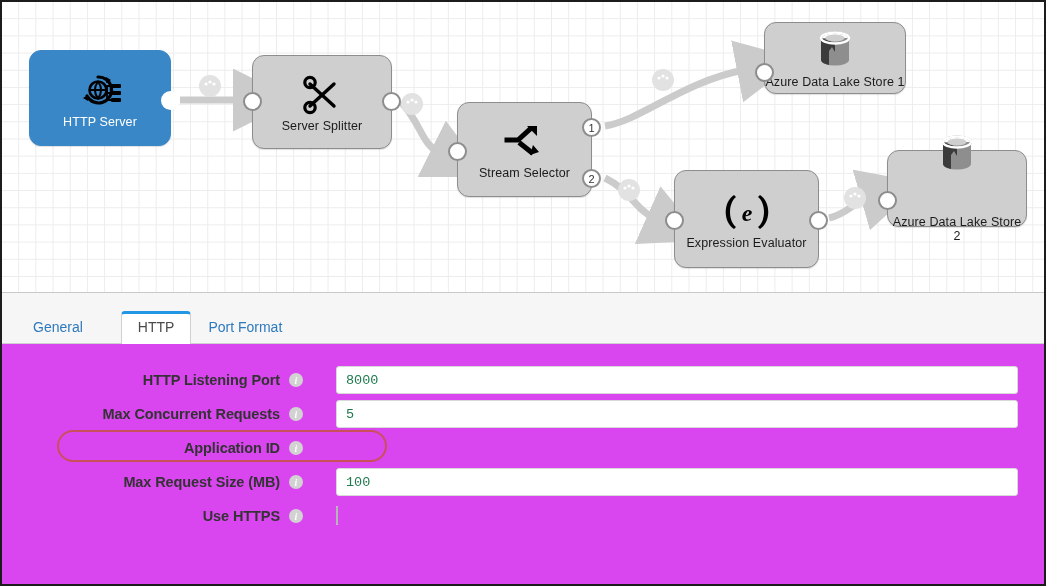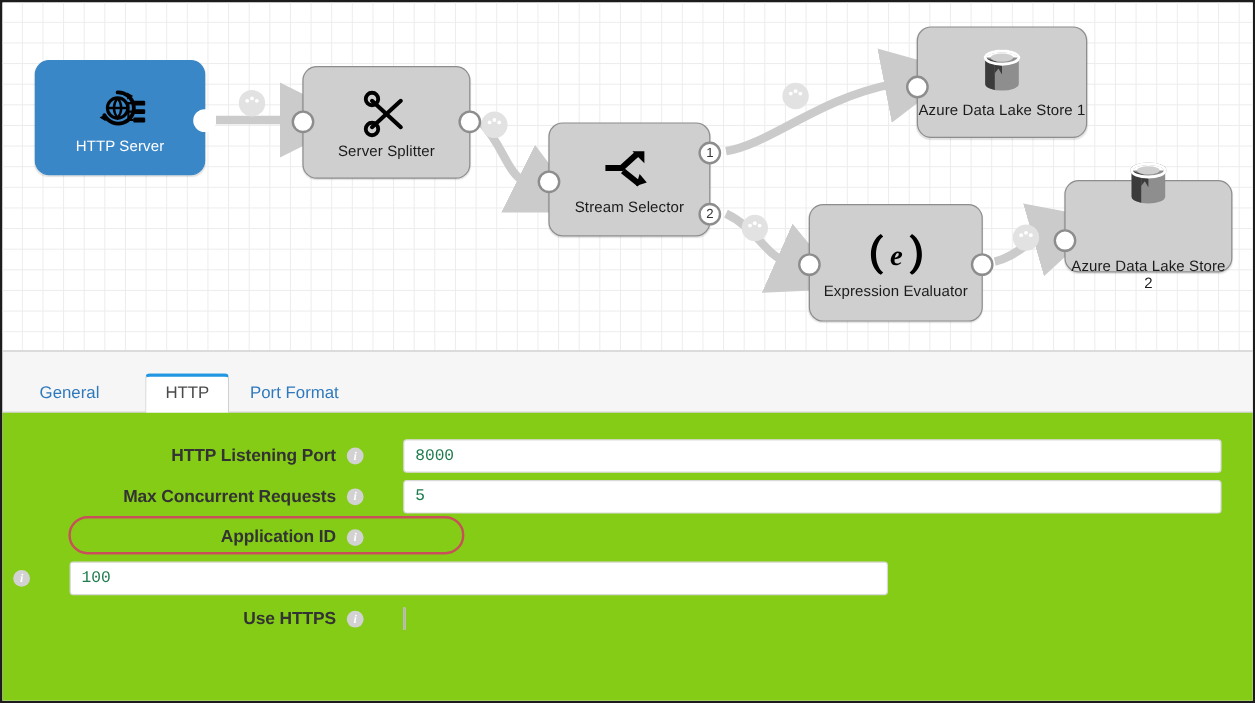--- a/index.html
+++ b/index.html
@@ -112,21 +112,21 @@
     border-radius: 4px 4px 0 0;
     padding-top: 5px;
     margin-left: 21px;
   }
 
   
   #form {
     position: absolute;
     left: 0; top: 342px;
     width: 1042px; height: 240px;
-    background: #84cc16;
+    background: #d946ef;
     padding-top: 19px;
   }
   .frow {
     display: flex;
     align-items: center;
     height: 34px;
     margin-bottom: 0px;
   }
   .flabel {
     width: 278px;
@@ -285,21 +285,21 @@
           <path d="M24,2 l10,0 l0,10 z" fill="#000"></path>
           <path d="M27,31 l9,-3 l-6,-7 z" fill="#000"></path>
         </svg>
       </span>
       <span class="nlabel">Stream Selector</span>
       <span class="port" style="left:-10px; top:39px;"></span>
       <span class="port" style="right:-10px; top:15px;">1</span>
       <span class="port" style="right:-10px; top:66px;">2</span>
     </div>
 
-    <div class="node" style="left:762px; top:20px; width:142px; height:93px;">
+    <div class="node" style="left:762px; top:20px; width:142px; height:72px;">
       <span class="nicon">
         <svg width="40" height="42" viewBox="0 0 40 42">
           <ellipse cx="20" cy="8" rx="14" ry="5.5" fill="#ffffff" stroke="#5c5c5c" stroke-width="2"></ellipse>
           <path d="M6,8 v22 a14,5.5 0 0,0 28,0 V8" fill="#8e8e8e"></path>
           <path d="M6,8 v22 a14,5.5 0 0,0 8,4.9 V11 z" fill="#3b3b3b"></path>
           <path d="M14,11 v10 l3,-4 l3,5 V13 z" fill="#3b3b3b"></path>
           <ellipse cx="20" cy="8" rx="14" ry="5.5" fill="none" stroke="#ffffff" stroke-width="2.4"></ellipse>
           <ellipse cx="20" cy="8" rx="9.5" ry="3.4" fill="#cfcfcf"></ellipse>
         </svg>
       </span>
@@ -363,20 +363,21 @@
         <input class="finput" type="text" value="5" style="">
       </span>
     </div>
 
     <div class="frow">
       <span class="flabel">Application ID</span>
       <span class="info-icon">i</span>
     </div>
 
     <div class="frow">
+      <span class="flabel">Max Request Size (MB)</span>
       <span class="info-icon">i</span>
       <span class="fctl">
         <input class="finput" type="text" value="100" style="">
       </span>
     </div>
 
     <div class="frow">
       <span class="flabel">Use HTTPS</span>
       <span class="info-icon">i</span>
       <span class="fctl">

